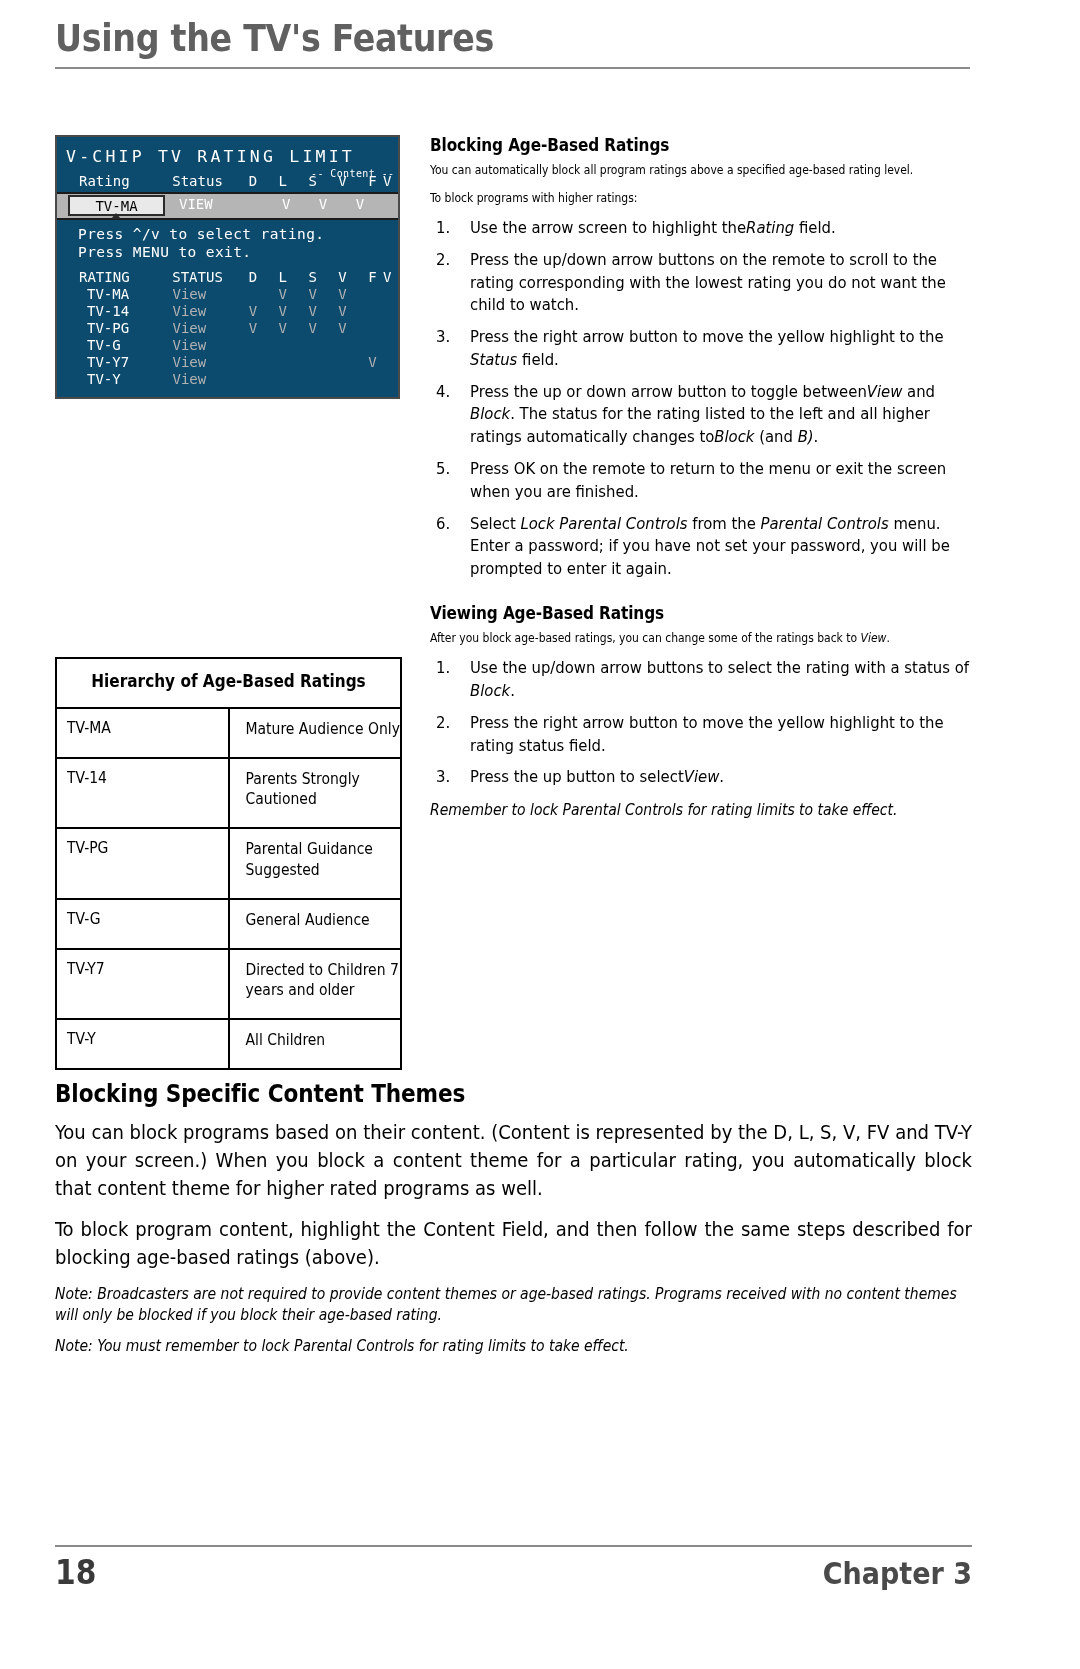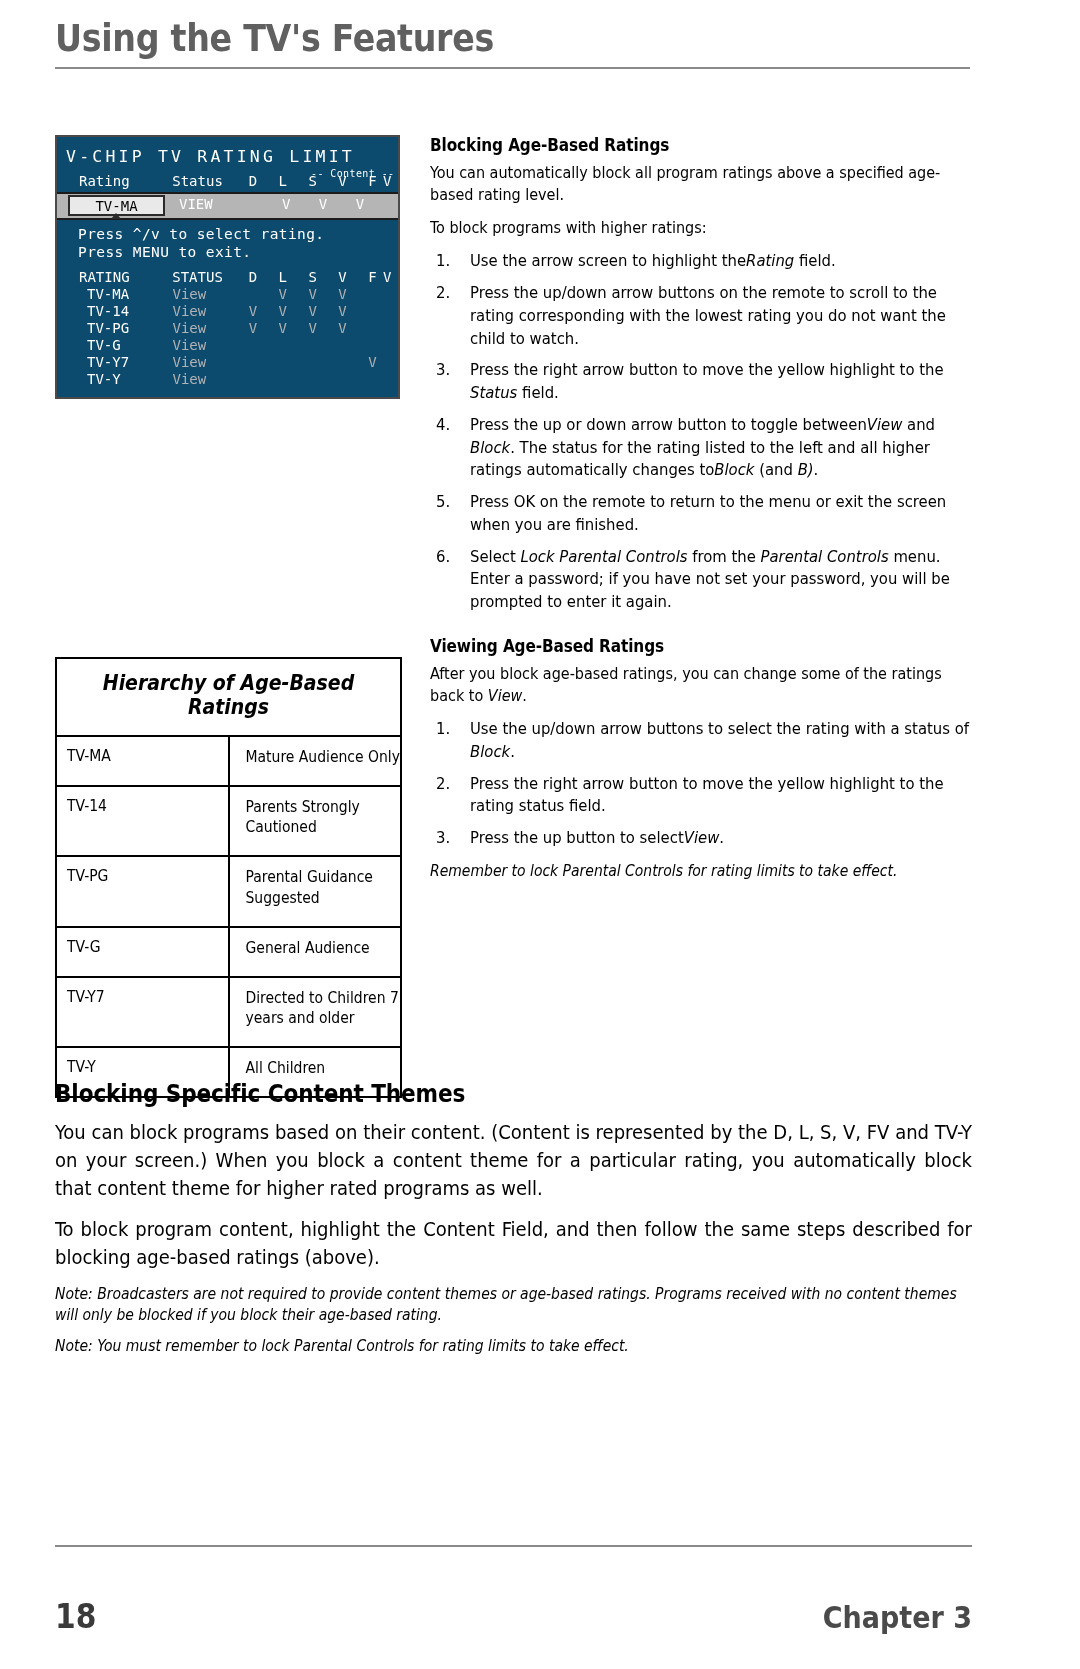--- a/index.html
+++ b/index.html
@@ -188,26 +188,25 @@
     width: 347px;
     table-layout: fixed;
   }
   table.hier td, table.hier th {
     border: 2px solid #000000;
     padding: 0;
     vertical-align: top;
   }
   .hier-title {
     text-align: center;
-    font-size: 21px;
+    font-size: 17px;
     font-weight: bold;
     padding: 12px 4px 16px 4px !important;
     font-family: "DejaVu Sans", sans-serif;
     font-stretch: condensed;
-    font-style: italic;
   }
   .hier-code {
     width: 72px;
     font-size: 15.5px;
     padding: 10px 0 18px 10px !important;
     font-family: "DejaVu Sans", sans-serif;
     font-stretch: condensed;
   }
   .hier-desc {
     font-size: 15.5px;
@@ -220,21 +219,21 @@
   
   .sec-head {
     font-size: 17px;
     font-weight: bold;
     margin: 0 0 7px 0;
     font-family: "DejaVu Sans", sans-serif;
     font-stretch: condensed;
     letter-spacing: -0.1px;
   }
   .body-p {
-    font-size: 16px;
+    font-size: 12px;
     line-height: 1.38;
     margin: 0 0 11px 0;
     font-family: "DejaVu Sans", sans-serif;
     font-stretch: condensed;
     text-align: left;
   }
   .note-p {
     font-size: 15.5px;
     line-height: 1.35;
     margin: 0 0 11px 0;
@@ -304,21 +303,20 @@
     display: flex;
     justify-content: space-between;
     align-items: baseline;
   }
   .footer .pg {
     font-size: 33px;
     font-weight: bold;
     color: #3a3a3a;
     font-family: "DejaVu Sans", sans-serif;
     font-stretch: condensed;
-    margin-top: 44px;
   }
   .footer .ch {
     font-size: 30px;
     font-weight: bold;
     color: #4a4a4a;
     font-family: "DejaVu Sans", sans-serif;
     font-stretch: condensed;
   }
 </style>
 </head>

